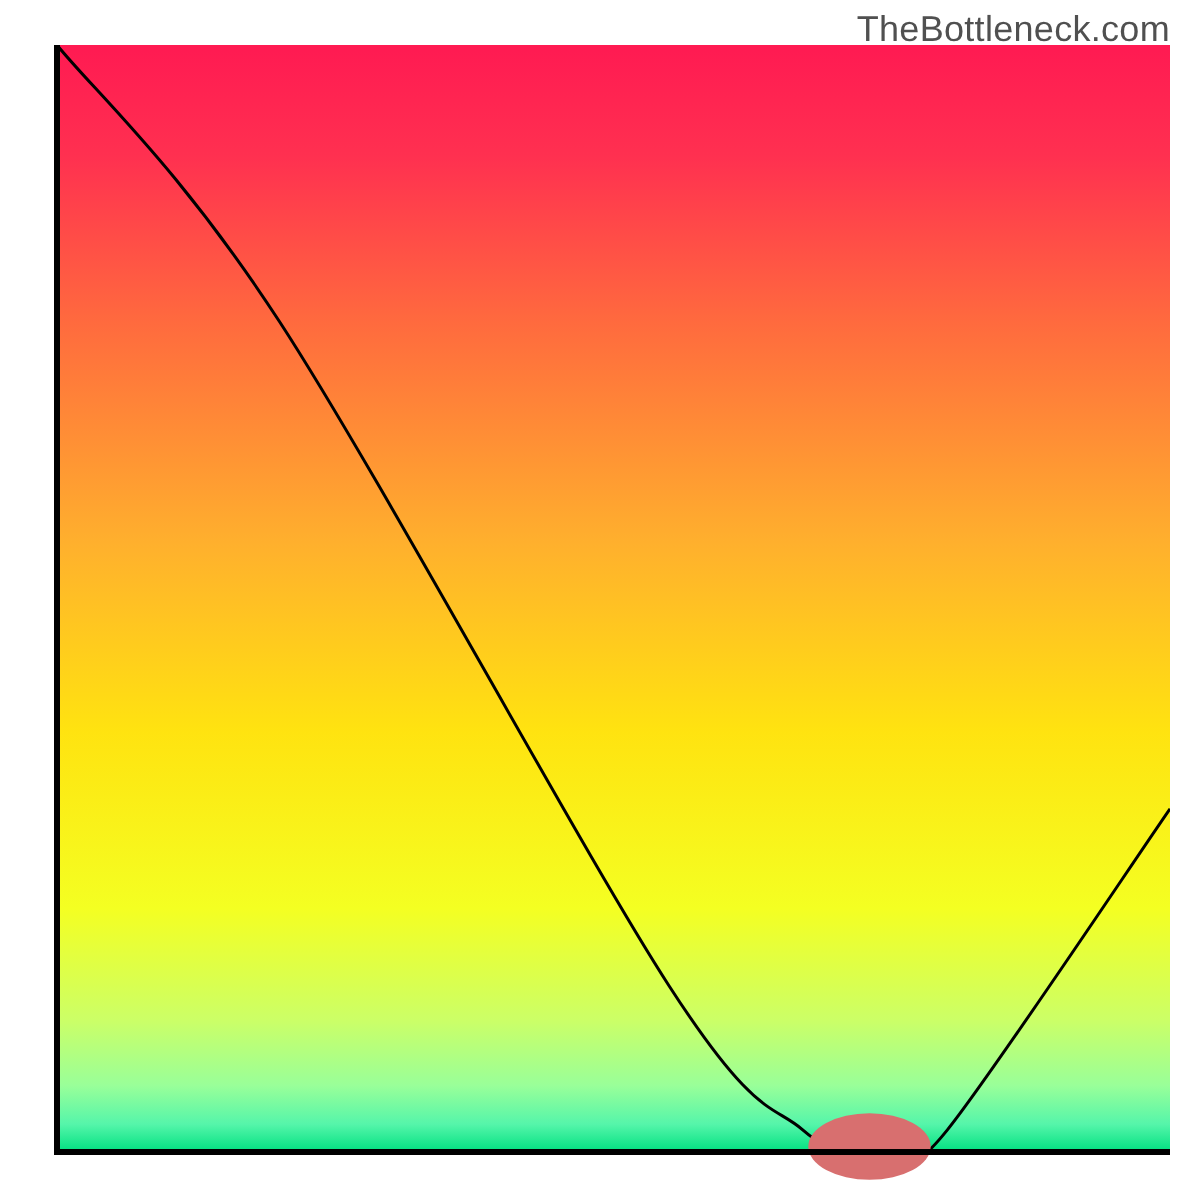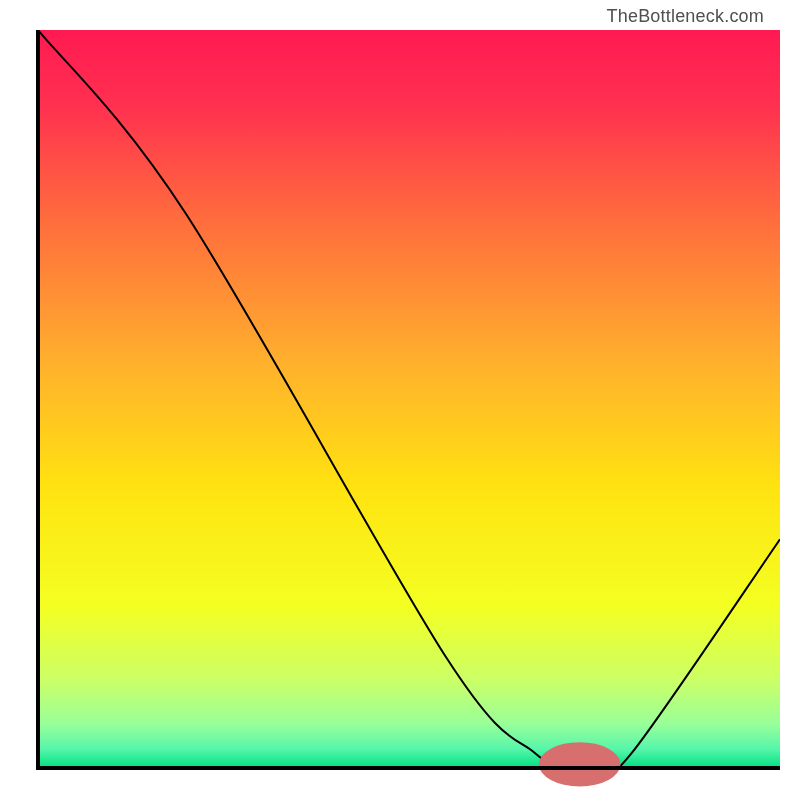--- a/index.html
+++ b/index.html
@@ -11,23 +11,23 @@
     font-family: Arial, Helvetica, sans-serif;
   }
   .chart-container {
     position: relative;
     width: 800px;
     height: 800px;
   }
   .attribution {
     position: absolute;
     top: 6px;
-    right: 36px;
+    right: 20px;
     color: #505050;
-    font-size: 18px;
+    font-size: 24px;
     font-weight: 500;
     letter-spacing: 0.2px;
     z-index: 10;
   }
   svg.chart {
     display: block;
     width: 800px;
     height: 800px;
   }
 </style>

